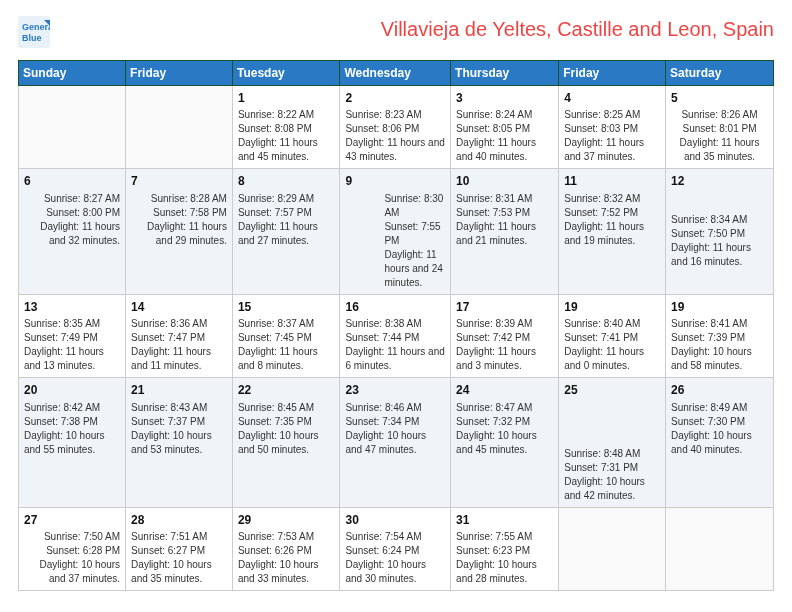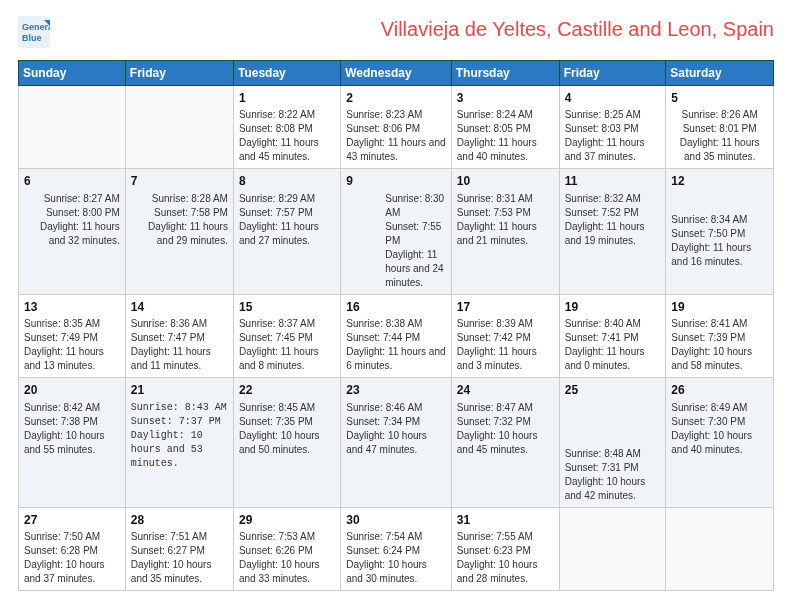--- a/index.html
+++ b/index.html
@@ -243,21 +243,21 @@
         </tr>
         <tr>
           <td>
             <span class="day-number">20</span>
             <div class="day-info" style="white-space: pre-line;">Sunrise: 8:42 AM
 Sunset: 7:38 PM
 Daylight: 10 hours and 55 minutes.</div>
           </td>
           <td>
             <span class="day-number">21</span>
-            <div class="day-info" style="white-space: pre-line; font-family: Liberation Mono, monospace;">Sunrise: 8:43 AM
+            <div class="day-info" style="white-space: pre-line;">Sunrise: 8:43 AM
 Sunset: 7:37 PM
 Daylight: 10 hours and 53 minutes.</div>
           </td>
           <td>
             <span class="day-number">22</span>
             <div class="day-info" style="white-space: pre-line;">Sunrise: 8:45 AM
 Sunset: 7:35 PM
 Daylight: 10 hours and 50 minutes.</div>
           </td>
           <td>
@@ -281,21 +281,21 @@
           <td>
             <span class="day-number">26</span>
             <div class="day-info" style="white-space: pre-line;">Sunrise: 8:49 AM
 Sunset: 7:30 PM
 Daylight: 10 hours and 40 minutes.</div>
           </td>
         </tr>
         <tr>
           <td>
             <span class="day-number">27</span>
-            <div class="day-info" style="white-space: pre-line;">Sunrise: 7:50 AM
+            <div class="day-info" style="white-space: pre-line; text-align: right;">Sunrise: 7:50 AM
 Sunset: 6:28 PM
 Daylight: 10 hours and 37 minutes.</div>
           </td>
           <td>
             <span class="day-number">28</span>
             <div class="day-info" style="white-space: pre-line;">Sunrise: 7:51 AM
 Sunset: 6:27 PM
 Daylight: 10 hours and 35 minutes.</div>
           </td>
           <td>

